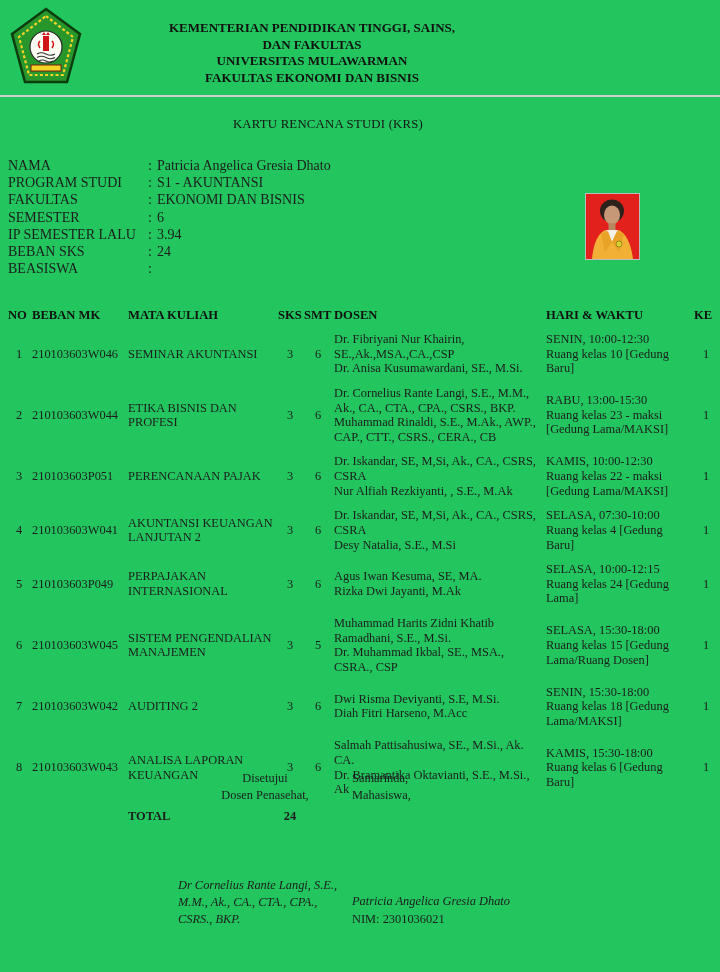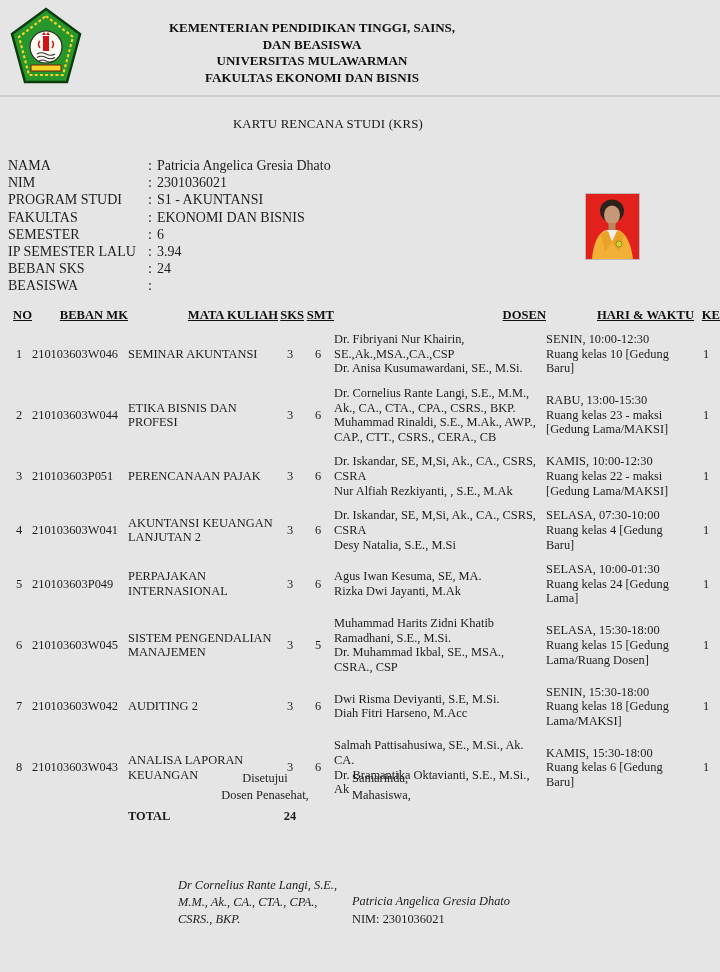--- a/index.html
+++ b/index.html
@@ -1,19 +1,19 @@
 <!DOCTYPE html>
 <html><head>
 <meta charset="utf-8">
 <style>
   * { margin:0; padding:0; box-sizing:border-box; }
   html,body { background:#fff; }
   .page {
     position:relative; width:720px; height:972px; margin:0 auto;
-    background:#e5e5e5; color:#1d1d1d;
+    background:#22c55e; color:#1d1d1d;
     font-family:"Liberation Serif","DejaVu Serif",serif;
     overflow:hidden;
   }
   
   .logo { position:absolute; left:9px; top:7px; width:74px; height:78px; }
   .letterhead-text {
     position:absolute; left:0; top:20px; width:624px;
     text-align:center; font-weight:bold; font-size:13px; line-height:16.5px;
     color:#111;
   }
@@ -25,21 +25,21 @@
   
   .student-info { position:absolute; top:157px; left:8px; font-size:14px; line-height:17.2px; }
   .info-label { display:inline-block; width:140px; }
   .info-colon { display:inline-block; margin-right:5px; }
   .photo { position:absolute; left:585px; top:193px; width:55px; height:67px; border:1px solid #bbb; }
   
   .krs-table {
     position:absolute; top:306px; left:8px; width:712px;
     border-collapse:collapse; table-layout:fixed; font-size:12.4px;
   }
-  .krs-table th { font-size:12.6px; font-weight:bold; text-align:right; padding:2px 0 4px 0; color:#111; vertical-align:top;text-decoration:underline; }
+  .krs-table th { font-size:12.6px; font-weight:bold; text-align:left; padding:2px 0 4px 0; color:#111; vertical-align:top; }
   .krs-table td { padding:5px 2px 5px 0; vertical-align:middle; line-height:1.18; }
   .c-no, .c-sks, .c-smt, .c-ke { text-align:center; }
   .c-kode { padding-right:4px; }
   .c-mk { padding-right:6px; }
   .c-dosen { padding-right:4px; }
   .total-row td { font-weight:bold; padding-top:7px; }
   .total-label { text-align:left; }
   
   .sign-area { position:absolute; left:178px; top:770px; width:368px; height:158px; display:flex; font-size:12.4px; line-height:17px; }
   .sign-col { display:flex; flex-direction:column; height:100%; }
@@ -62,40 +62,37 @@
       <rect x="34" y="29" width="6" height="15" fill="#cf1417"></rect>
       <path d="M31,34 q-3,3 0,7 M43,34 q3,3 0,7" stroke="#cf1417" stroke-width="1.5" fill="none"></path>
       <path d="M28,47 q4,-2.5 9,0 q5,2.5 9,0 M28,50.5 q4,-2.5 9,0 q5,2.5 9,0 M30,54 q3.5,-2 7,0 q3.5,2 7,0" stroke="#333" stroke-width="1.1" fill="none"></path>
       <rect x="22" y="58" width="30" height="6" fill="#f5d327" stroke="#7a1f14" stroke-width="1"></rect>
     </svg>
   </div>
   <div class="letterhead-text">
 
       <div class="header-line">KEMENTERIAN PENDIDIKAN TINGGI, SAINS,</div>
 
-      <div class="header-line">DAN BEASISWA</div>
+      <div class="header-line">DAN FAKULTAS</div>
 
       <div class="header-line">UNIVERSITAS MULAWARMAN</div>
 
       <div class="header-line">FAKULTAS EKONOMI DAN BISNIS</div>
 
   </div>
   <div class="rule"></div>
 
   <div class="doc-title">KARTU RENCANA STUDI (KRS)</div>
 
   <div class="student-info">
 
       <div class="info-row">
         <span class="info-label">NAMA</span><span class="info-colon">:</span><span class="info-value">Patricia Angelica Gresia Dhato</span>
       </div>
 
-      <div class="info-row">
-        <span class="info-label">NIM</span><span class="info-colon">:</span><span class="info-value">2301036021</span>
-      </div>
 
       <div class="info-row">
         <span class="info-label">PROGRAM STUDI</span><span class="info-colon">:</span><span class="info-value">S1 - AKUNTANSI</span>
       </div>
 
       <div class="info-row">
         <span class="info-label">FAKULTAS</span><span class="info-colon">:</span><span class="info-value">EKONOMI DAN BISNIS</span>
       </div>
 
       <div class="info-row">
@@ -235,21 +232,21 @@
           <td class="c-no">5</td>
           <td class="c-kode">210103603P049</td>
           <td class="c-mk">PERPAJAKAN INTERNASIONAL</td>
           <td class="c-sks">3</td>
           <td class="c-smt">6</td>
           <td class="c-dosen">
             <div>Agus Iwan Kesuma, SE, MA.</div>
             <div>Rizka Dwi Jayanti, M.Ak</div>
           </td>
           <td class="c-hari">
-            <div>SELASA, 10:00-01:30</div>
+            <div>SELASA, 10:00-12:15</div>
             <div>Ruang kelas 24 [Gedung Lama]</div>
           </td>
           <td class="c-ke">1</td>
         </tr>
 
         <tr>
           <td class="c-no">6</td>
           <td class="c-kode">210103603W045</td>
           <td class="c-mk">SISTEM PENGENDALIAN MANAJEMEN</td>
           <td class="c-sks">3</td>

